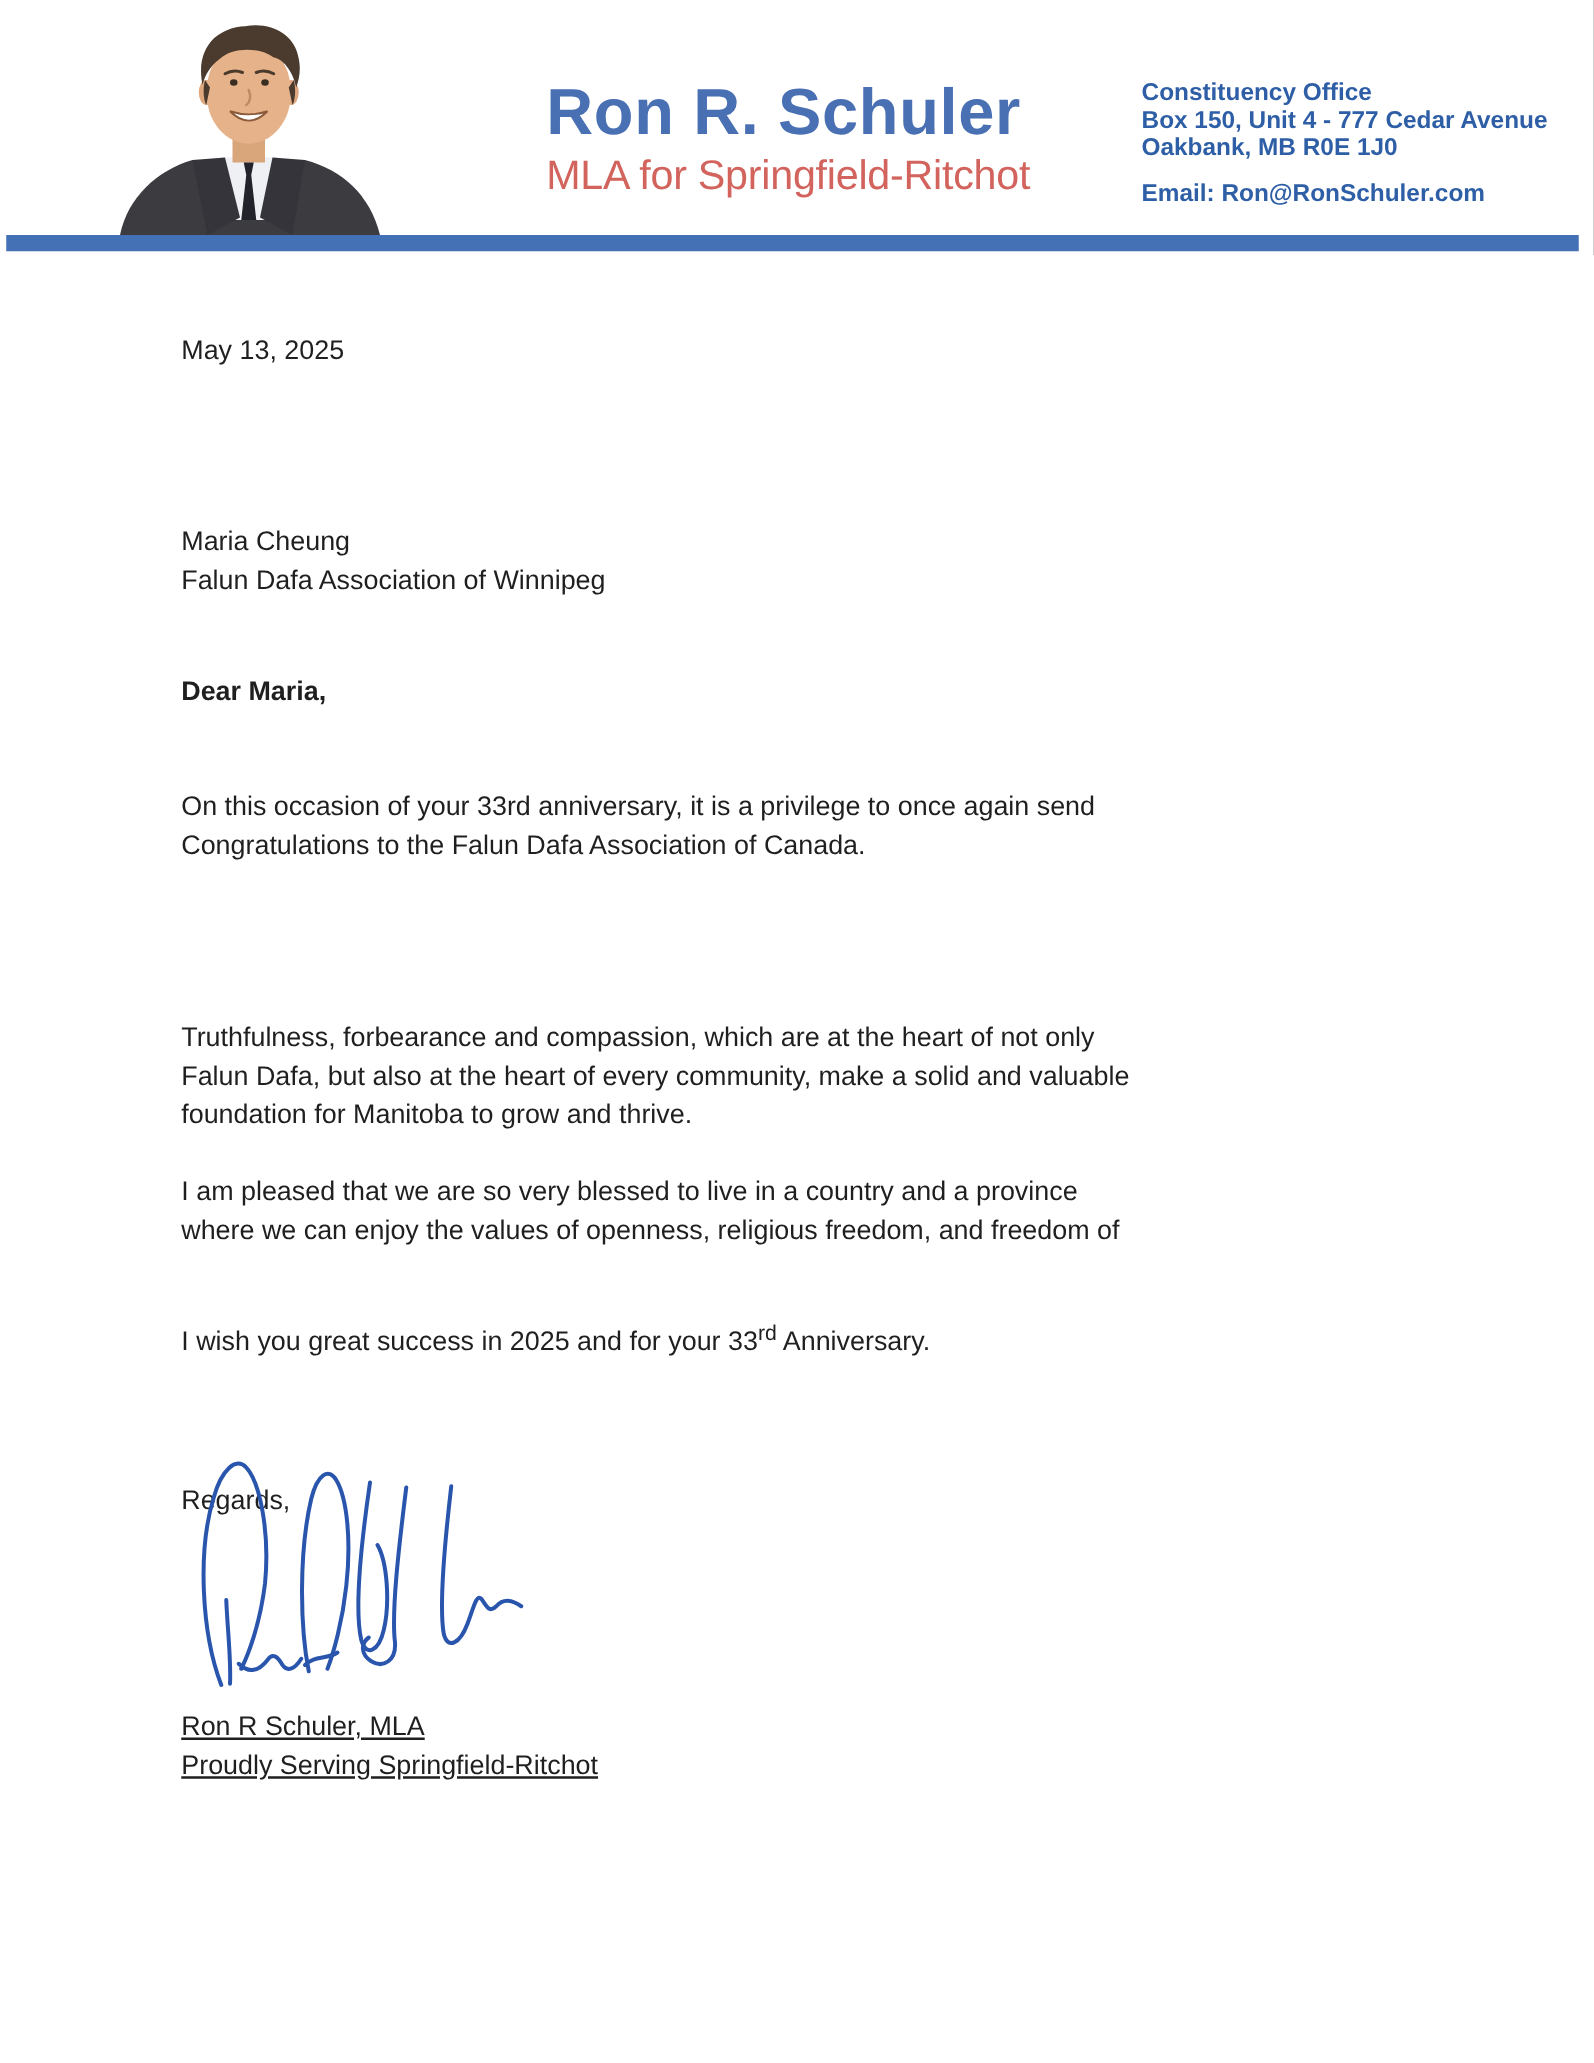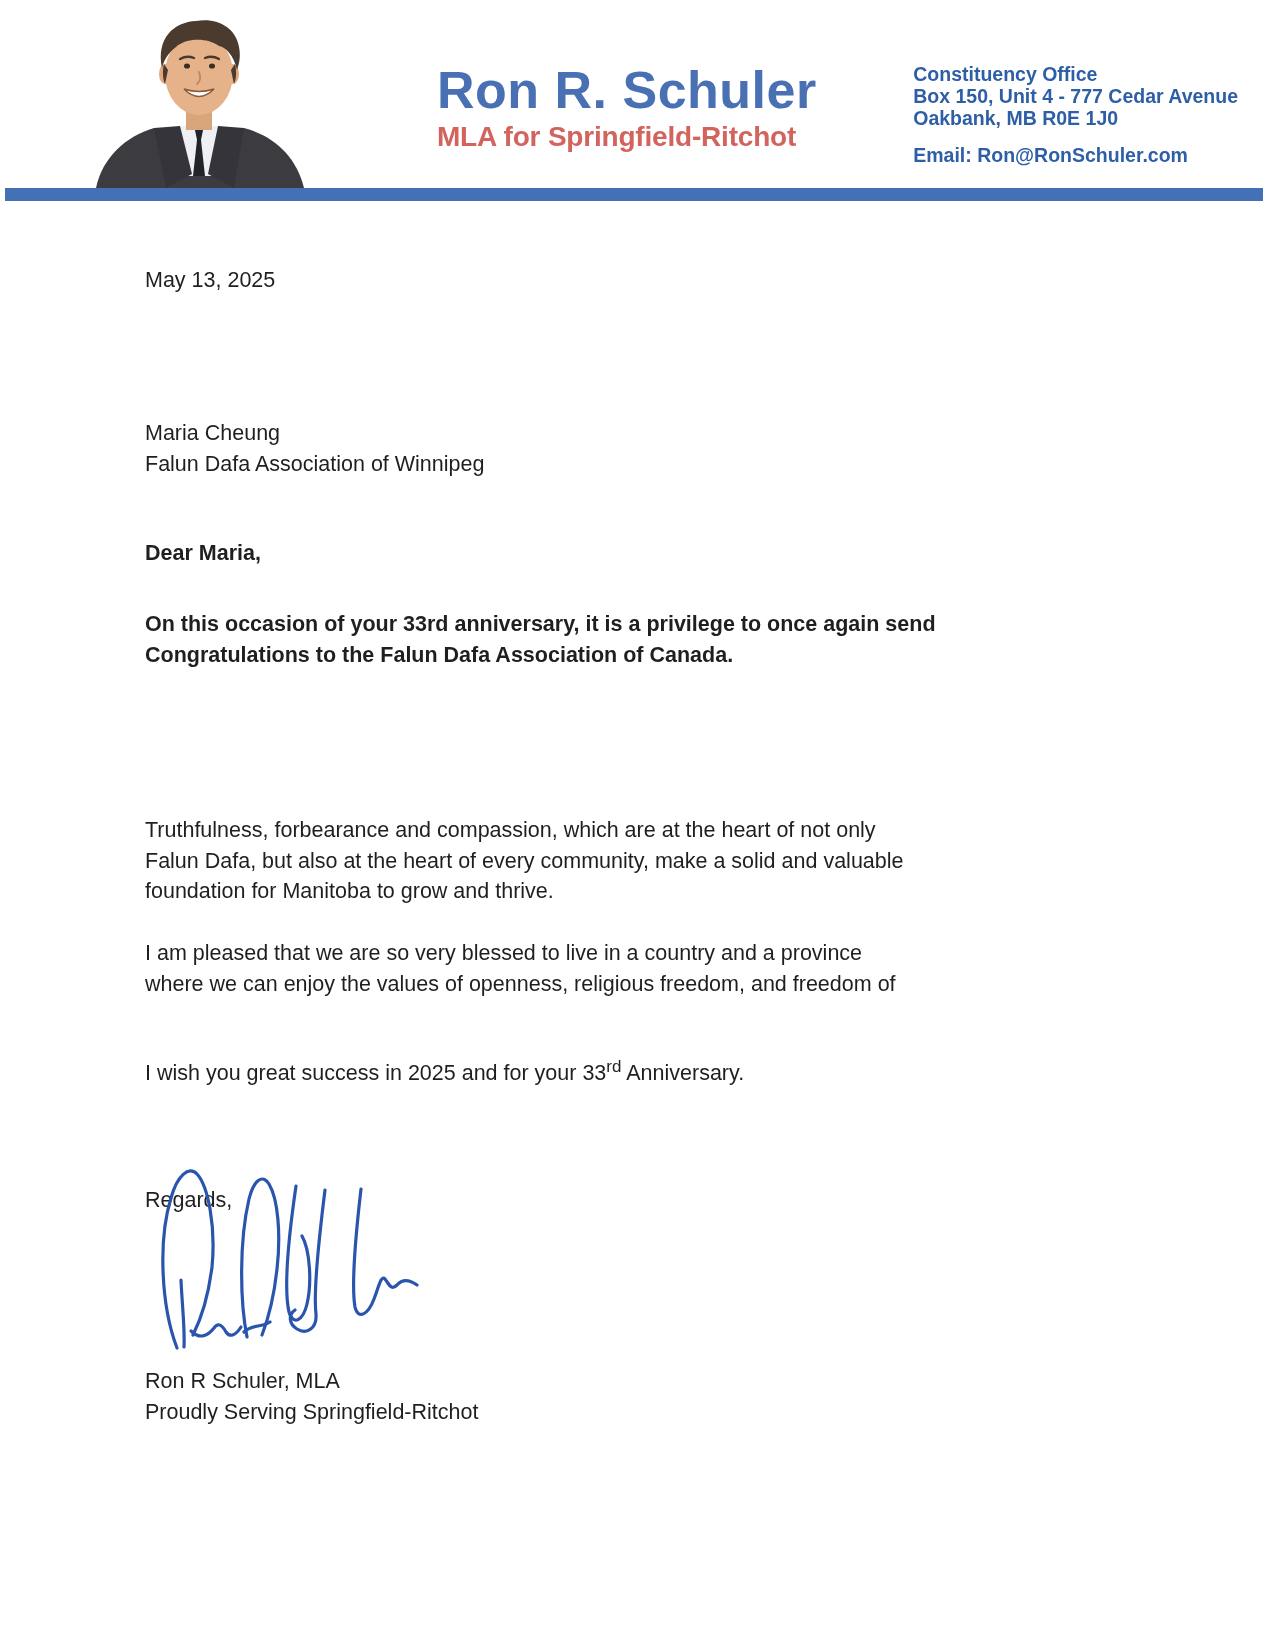--- a/index.html
+++ b/index.html
@@ -20,21 +20,21 @@
     overflow:hidden;
   }
   
   .photo{position:absolute;left:88px;top:14px;width:222px;height:174px;}
   .brand{position:absolute;left:437px;top:64px;white-space:nowrap;}
   .brand-name{
     font-size:52px;font-weight:700;line-height:1.0;
     color:var(--name-blue);letter-spacing:0.5px;
   }
   .brand-title{
-    font-size:28px;font-weight:700;line-height:1.0;margin-top:7px;
+    font-size:33px;font-weight:400;line-height:1.0;margin-top:7px;
     color:var(--title-red);letter-spacing:-0.2px;
   }
   .office{
     position:absolute;right:37px;top:63px;
     color:var(--address-blue);
     font-size:19.5px;line-height:22px;font-weight:600;white-space:nowrap;
   }
   .office .office-heading{font-weight:800;}
   .office .office-email{margin-top:15px;}
   .divider-bar{
@@ -108,21 +108,21 @@
 
   <div class="txt" style="top:265px;">May 13, 2025</div>
 
   <div class="txt" style="top:418px;">
     <div>Maria Cheung</div>
     <div>Falun Dafa Association of Winnipeg</div>
   </div>
 
   <div class="txt" style="top:538px;font-weight:bold;">Dear Maria,</div>
 
-  <div class="txt" style="top:609px;font-weight:bold;">
+  <div class="txt" style="top:630px;">
     <div>On this occasion of your 33rd anniversary, it is a privilege to once again send</div>
     <div>Congratulations to the Falun Dafa Association of Canada.</div>
   </div>
 
 
   <div class="txt" style="top:815px;">
     <div>Truthfulness, forbearance and compassion, which are at the heart of not only</div>
     <div>Falun Dafa, but also at the heart of every community, make a solid and valuable</div>
     <div>foundation for Manitoba to grow and thrive.</div>
   </div>
@@ -142,18 +142,18 @@
       <path d="M 53,152 C 54,176 57,200 56,219"></path>
       <path d="M 63,203 C 71,211 79,209 86,200 C 90,194 94,197 98,204 C 102,210 108,207 113,199"></path>
       <path d="M 119,209 C 112,174 111,114 121,71 C 126,51 135,46 141,56 C 150,71 153,106 149,141 C 146,169 139,194 134,207"></path>
       <path d="M 116,204 C 124,196 133,200 142,194"></path>
       <path d="M 168,58 C 161,106 155,158 161,184 C 165,198 175,193 179,176 C 184,155 182,122 174,108"></path>
       <path d="M 197,62 C 191,110 185,162 188,186 C 189,200 179,207 169,201 C 161,196 160,187 167,182"></path>
       <path d="M 233,61 C 228,104 223,156 227,179 C 230,192 240,187 246,171 C 251,158 253,147 257,151 C 261,156 263,163 269,157 C 275,150 282,152 289,157"></path>
     </g>
   </svg>
 
-  <div class="txt" style="top:1366px;">
+  <div class="txt" style="top:1366px;text-decoration:underline;">
     <div>Ron R Schuler, MLA</div>
     <div>Proudly Serving Springfield-Ritchot</div>
   </div>
 
 </div>
 
 </body></html>

